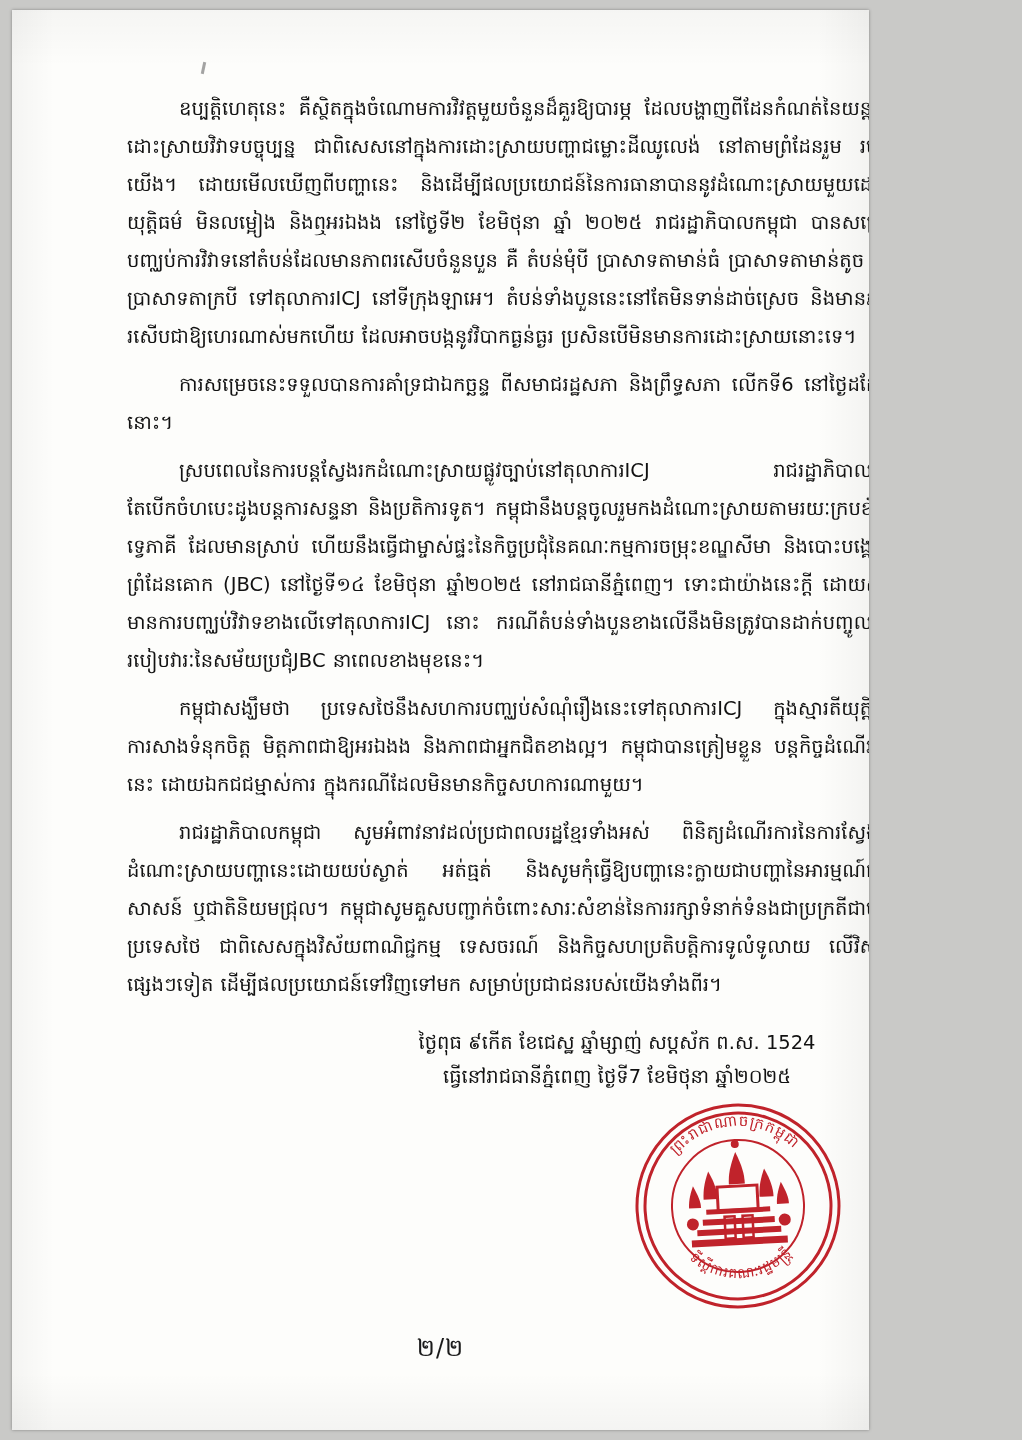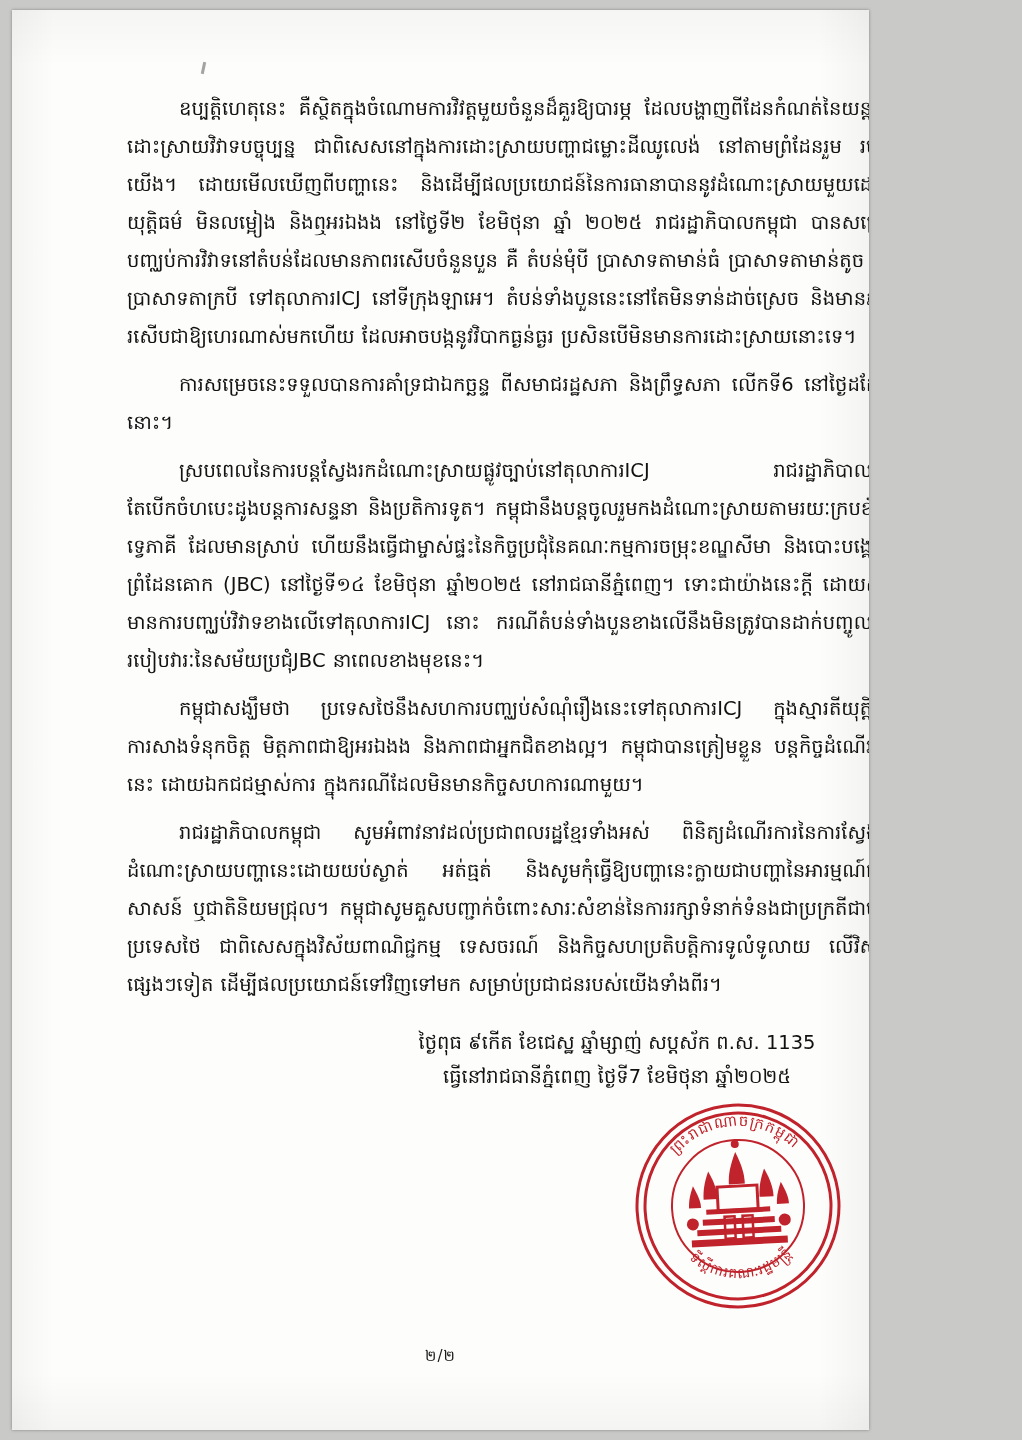--- a/index.html
+++ b/index.html
@@ -71,21 +71,21 @@
     height: 212px;
     transform: rotate(-3deg);
   }
   .stamp svg { display: block; }
   .page-number {
     position: absolute;
     left: 0;
     right: 0;
     bottom: 62px;
     text-align: center;
-    font-size: 15px;
+    font-size: 24px;
     color: #1a1a1a;
     letter-spacing: 1px;
     margin-top: 26px;
   }
   .tick-mark {
     position: absolute;
     left: 190px;
     top: 52px;
     width: 3px;
     height: 12px;
@@ -106,21 +106,21 @@
     <div class="spacer-sm"></div>
     <p class="para">ការសម្រេចនេះទទួលបានការគាំទ្រជាឯកច្ឆន្ទ ពីសមាជរដ្ឋសភា និងព្រឹទ្ធសភា លើកទី6 នៅថ្ងៃដដែលនោះ។</p>
     <div class="spacer-sm"></div>
     <p class="para">ស្របពេលនៃការបន្តស្វែងរកដំណោះស្រាយផ្លូវច្បាប់នៅតុលាការICJ រាជរដ្ឋាភិបាលនៅតែបើកចំហបេះដូងបន្តការសន្ទនា និងប្រតិការទូត។ កម្ពុជានឹងបន្តចូលរួមកងដំណោះស្រាយតាមរយៈក្របខ័ណ្ឌទ្វេភាគី ដែលមានស្រាប់ ហើយនឹងធ្វើជាម្ចាស់ផ្ទះនៃកិច្ចប្រជុំនៃគណៈកម្មការចម្រុះខណ្ឌសីមា និងបោះបង្គោល ព្រំដែនគោក (JBC) នៅថ្ងៃទី១៤ ខែមិថុនា ឆ្នាំ២០២៥ នៅរាជធានីភ្នំពេញ។ ទោះជាយ៉ាងនេះក្តី ដោយសារមានការបញ្ឈប់វិវាទខាងលើទៅតុលាការICJ នោះ ករណីតំបន់ទាំងបួនខាងលើនឹងមិនត្រូវបានដាក់បញ្ចូលក្នុងរបៀបវារៈនៃសម័យប្រជុំJBC នាពេលខាងមុខនេះ។</p>
     <div class="spacer-sm"></div>
     <p class="para">កម្ពុជាសង្ឃឹមថា ប្រទេសថៃនឹងសហការបញ្ឈប់សំណុំរឿងនេះទៅតុលាការICJ ក្នុងស្មារតីយុត្តិធម៌ ការសាងទំនុកចិត្ត មិត្តភាពជាឱ្យអរឯងង និងភាពជាអ្នកជិតខាងល្អ។ កម្ពុជាបានត្រៀមខ្លួន បន្តកិច្ចដំណើរការនេះ ដោយឯកជជម្មាស់ការ ក្នុងករណីដែលមិនមានកិច្ចសហការណាមួយ។</p>
     <div class="spacer-sm"></div>
     <p class="para">រាជរដ្ឋាភិបាលកម្ពុជា សូមអំពាវនាវដល់ប្រជាពលរដ្ឋខ្មែរទាំងអស់ ពិនិត្យដំណើរការនៃការស្វែងរកដំណោះស្រាយបញ្ហានេះដោយយប់ស្ងាត់ អត់ធ្មត់ និងសូមកុំធ្វើឱ្យបញ្ហានេះក្លាយជាបញ្ហានៃអារម្មណ៍ជាតិសាសន៍ ឬជាតិនិយមជ្រុល។ កម្ពុជាសូមគួសបញ្ជាក់ចំពោះសារៈសំខាន់នៃការរក្សាទំនាក់ទំនងជាប្រក្រតីជាមួយប្រទេសថៃ ជាពិសេសក្នុងវិស័យពាណិជ្ជកម្ម ទេសចរណ៍ និងកិច្ចសហប្រតិបត្តិការទូលំទូលាយ លើវិស័យផ្សេងៗទៀត ដើម្បីផលប្រយោជន៍ទៅវិញទៅមក សម្រាប់ប្រជាជនរបស់យើងទាំងពីរ។</p>
 
     <div class="signature-block">
-      <div class="sig-line">ថ្ងៃពុធ ៩កើត ខែជេស្ឋ ឆ្នាំម្សាញ់ សប្តស័ក ព.ស. 1135</div>
+      <div class="sig-line">ថ្ងៃពុធ ៩កើត ខែជេស្ឋ ឆ្នាំម្សាញ់ សប្តស័ក ព.ស. 1524</div>
       <div class="sig-line">ធ្វើនៅរាជធានីភ្នំពេញ ថ្ងៃទី7 ខែមិថុនា ឆ្នាំ២០២៥</div>
     </div>
 
     <div class="stamp-wrap">
       <div class="stamp">
         <svg viewBox="0 0 212 212" width="212" height="212" aria-hidden="true">
           <defs>
             <path id="arcTop" d="M 26 106 A 80 80 0 0 1 186 106"></path>
             <path id="arcBottom" d="M 34 106 A 72 72 0 0 0 178 106"></path>
           </defs>

